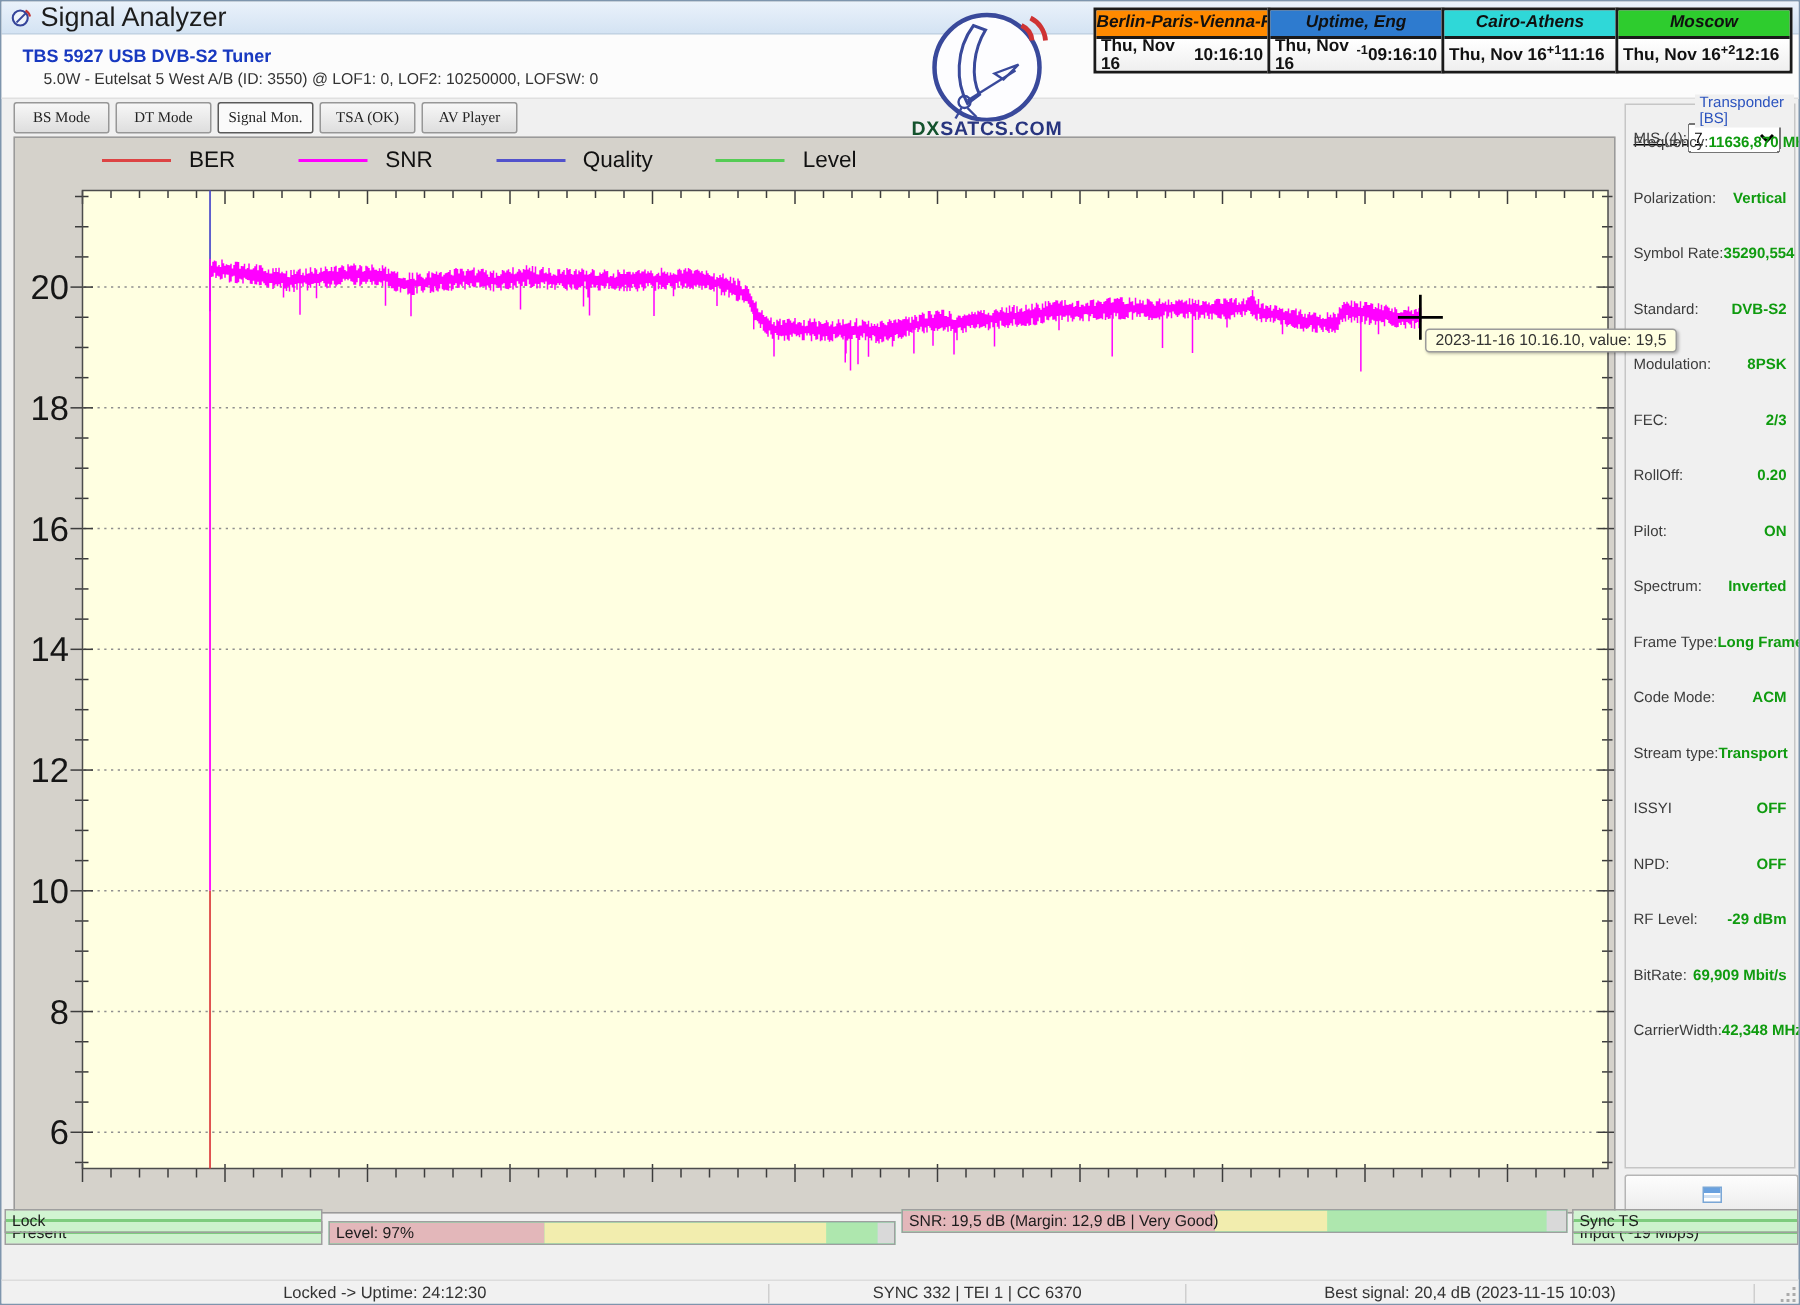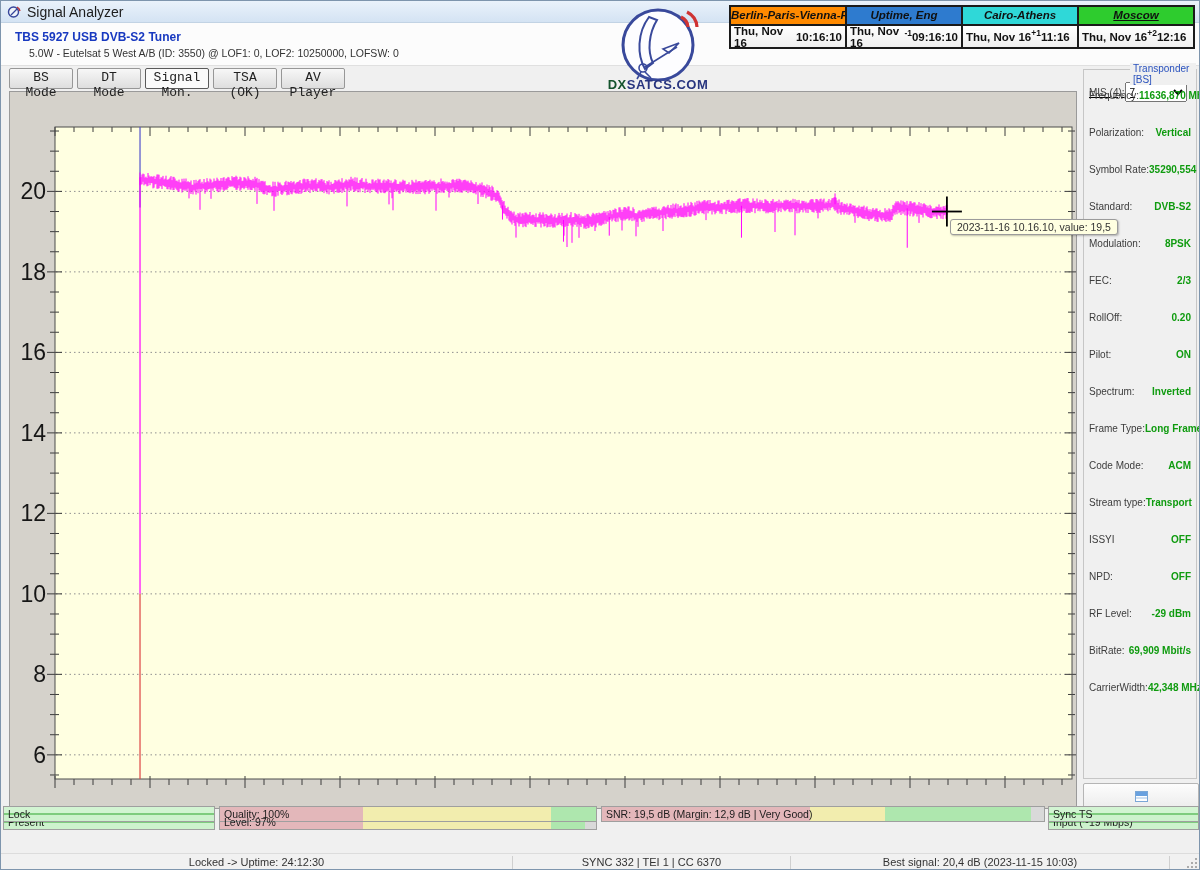--- a/index.html
+++ b/index.html
@@ -2,43 +2,43 @@
 <html><head>
 <meta charset="utf-8">
 <style>
   html,body{margin:0;padding:0;background:#888;}
   .app{position:relative;width:1200px;height:870px;background:#f0f0f0;
        font-family:"Liberation Sans",sans-serif;overflow:hidden;border:1px solid #7e95ad;box-sizing:border-box;}
   
   .titlebar{position:absolute;left:0;top:0;width:1200px;height:22px;
             background:linear-gradient(180deg,#eaf2fb,#d4e3f3);border-bottom:1px solid #c2d3e4;
             display:flex;align-items:center;gap:6px;padding-left:6px;box-sizing:border-box;z-index:2;}
-  .titlebar .ttl{font-size:14px;color:#1c1c1c;}
+  .titlebar .ttl{font-size:18px;color:#1c1c1c;}
   
   .headstrip{position:absolute;left:0;top:22px;width:1200px;height:42px;background:#fcfcfc;border-bottom:1px solid #e0e0e0;}
   .tuner-name{position:absolute;left:14px;top:29px;font-size:12px;font-weight:700;color:#1839c0;z-index:3;}
   .tuner-details{position:absolute;left:28px;top:46px;font-size:10.5px;color:#333;z-index:3;}
   
   .clocks{position:absolute;left:728px;top:4px;width:472px;display:flex;z-index:6;}
   .clock{width:118px;border:2px solid #1a1a1a;box-sizing:border-box;margin-left:-2px;background:#fff;}
   .clock:first-child{margin-left:0;}
   .clock-head{height:17px;line-height:17px;text-align:center;font-style:italic;font-weight:700;
               font-size:11.5px;color:#101010;border-bottom:2px solid #1a1a1a;white-space:nowrap;overflow:hidden;}
   .clock-body{height:21px;background:linear-gradient(180deg,#ffffff,#efefef);display:flex;align-items:center;
               justify-content:flex-start;padding:0 3px;font-weight:700;font-size:11.5px;color:#111;}
   .clock-offset{font-size:8.5px;position:relative;top:-4px;font-weight:700;}
   
   .logo{position:absolute;left:592px;top:4px;width:130px;height:86px;z-index:7;text-align:center;}
   .logo-text{font-size:13px;font-weight:700;letter-spacing:.5px;margin-top:-8px;}
   .logo-text .dx{color:#14532d;}
   .logo-text .rest{color:#28357f;}
   
   .tabbar{position:absolute;left:8px;top:67px;display:flex;gap:4px;z-index:3;}
-  .tab{width:64px;height:21px;font-size:13px;color:#222;border:1px solid #979797;border-radius:2px;
-       background:linear-gradient(180deg,#f7f7f7,#dedede);font-family:Liberation Mono, monospace;}
+  .tab{width:64px;height:21px;font-size:10px;color:#222;border:1px solid #979797;border-radius:2px;
+       background:linear-gradient(180deg,#f7f7f7,#dedede);font-family:Liberation Serif, serif;}
   .tab.active{background:#fafafa;border-color:#5a5a5a;}
   
   .chart-panel{position:absolute;left:8px;top:90px;width:1068px;height:718px;background:#d5d2cb;
                border:1px solid #9a9a9a;box-sizing:border-box;}
   .legend{position:absolute;left:58px;top:6px;display:flex;align-items:center;z-index:2;}
   .leg-line{display:inline-block;width:46px;height:2px;margin-right:12px;}
   .leg-label{font-size:15px;color:#111;margin-right:42px;}
   .chart-tooltip{position:absolute;left:940px;top:127px;z-index:4;background:#ffffe1;border:1px solid #9b9b9b;
                  border-radius:3px;padding:1px 6px;font-size:10.5px;color:#333;white-space:nowrap;
                  box-shadow:1px 1px 2px rgba(0,0,0,.25);}
@@ -125,38 +125,48 @@
       </div>
       <div class="clock">
         <div class="clock-head" style="background: rgb(47, 216, 216);">Cairo-Athens</div>
         <div class="clock-body">
           <span>Thu, Nov 16</span>
           <span class="clock-offset">+1</span>
           <span>11:16</span>
         </div>
       </div>
       <div class="clock">
-        <div class="clock-head" style="background: rgb(46, 204, 46); text-decoration: underline;">Moscow</div>
+        <div class="clock-head" style="background: rgb(46, 204, 46);">Moscow</div>
         <div class="clock-body">
           <span>Thu, Nov 16</span>
           <span class="clock-offset">+2</span>
           <span>12:16</span>
         </div>
       </div>
     </div>
 
   <div class="tabbar">
       <button class="tab">BS Mode</button>
       <button class="tab">DT Mode</button>
       <button class="tab active">Signal Mon.</button>
       <button class="tab">TSA (OK)</button>
       <button class="tab">AV Player</button>
     </div>
 
   <div class="chart-panel">
+    <div class="legend">
+        <span class="leg-line" style="background: rgb(221, 68, 68);"></span>
+        <span class="leg-label">BER</span>
+        <span class="leg-line" style="background: rgb(255, 0, 255);"></span>
+        <span class="leg-label">SNR</span>
+        <span class="leg-line" style="background: rgb(82, 82, 204);"></span>
+        <span class="leg-label">Quality</span>
+        <span class="leg-line" style="background: rgb(85, 204, 85);"></span>
+        <span class="leg-label">Level</span>
+      </div>
     <svg id="chart-svg" width="1066" height="716" style="position:absolute;left:0;top:0;">
         <rect x="45" y="35" width="1017" height="652" fill="#ffffe1"></rect>
         <g>
           <line x1="46" y1="99.3950617283951" x2="1061" y2="99.3950617283951" stroke="#8f8f8f" stroke-width="1" stroke-dasharray="1.5,3"></line>
           <line x1="46" y1="179.8888888888889" x2="1061" y2="179.8888888888889" stroke="#8f8f8f" stroke-width="1" stroke-dasharray="1.5,3"></line>
           <line x1="46" y1="260.38271604938274" x2="1061" y2="260.38271604938274" stroke="#8f8f8f" stroke-width="1" stroke-dasharray="1.5,3"></line>
           <line x1="46" y1="340.87654320987656" x2="1061" y2="340.87654320987656" stroke="#8f8f8f" stroke-width="1" stroke-dasharray="1.5,3"></line>
           <line x1="46" y1="421.3703703703703" x2="1061" y2="421.3703703703703" stroke="#8f8f8f" stroke-width="1" stroke-dasharray="1.5,3"></line>
           <line x1="46" y1="501.86419753086415" x2="1061" y2="501.86419753086415" stroke="#8f8f8f" stroke-width="1" stroke-dasharray="1.5,3"></line>
           <line x1="46" y1="582.358024691358" x2="1061" y2="582.358024691358" stroke="#8f8f8f" stroke-width="1" stroke-dasharray="1.5,3"></line>
@@ -460,28 +470,20 @@
           <div class="zone" style="width: 50%; background: rgb(242, 237, 174);"></div>
           <div class="zone" style="width: 9%; background: rgb(174, 231, 174);"></div>
           <div class="zone" style="width: 3%; background: rgb(217, 217, 217);"></div>
         </div>
         <span class="bar-text">Level: 97%</span>
       </div>
       <div class="ind-item greenbox" style="left: 1047px; width: 151px;">Input (~19 Mbps)</div>
     </div>
   <div class="ind-row" id="ind-row2" style="top:805px;">
       <div class="ind-item greenbox" style="left: 2px; width: 212px;">Lock</div>
-      <div class="ind-item bar" style="left: 218px; width: 378px;">
-        <div class="zones">
-          <div class="zone" style="width: 38%; background: rgb(227, 183, 186);"></div>
-          <div class="zone" style="width: 50%; background: rgb(242, 237, 174);"></div>
-          <div class="zone" style="width: 12%; background: rgb(174, 231, 174);"></div>
-        </div>
-        <span class="bar-text">Quality: 100%</span>
-      </div>
       <div class="ind-item bar" style="left: 600px; width: 444px; padding-left: 16px;">
         <div class="zones">
           <div class="zone" style="width: 47%; background: rgb(227, 183, 186);"></div>
           <div class="zone" style="width: 17%; background: rgb(242, 237, 174);"></div>
           <div class="zone" style="width: 33%; background: rgb(174, 231, 174);"></div>
           <div class="zone" style="width: 3%; background: rgb(217, 217, 217);"></div>
         </div>
         <span class="bar-text">SNR: 19,5 dB (Margin: 12,9 dB | Very Good)</span>
       </div>
       <div class="ind-item greenbox" style="left: 1047px; width: 151px;">Sync TS</div>

